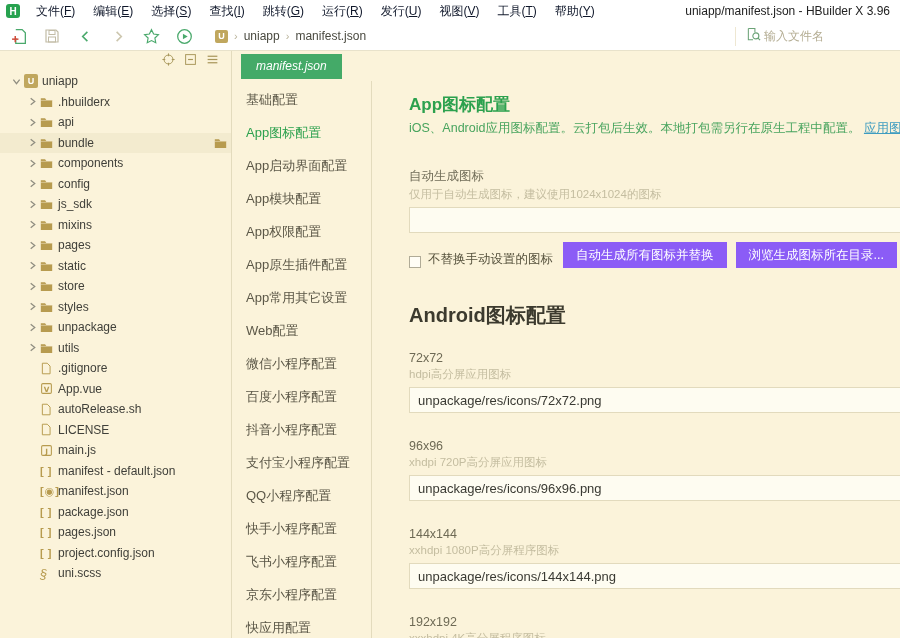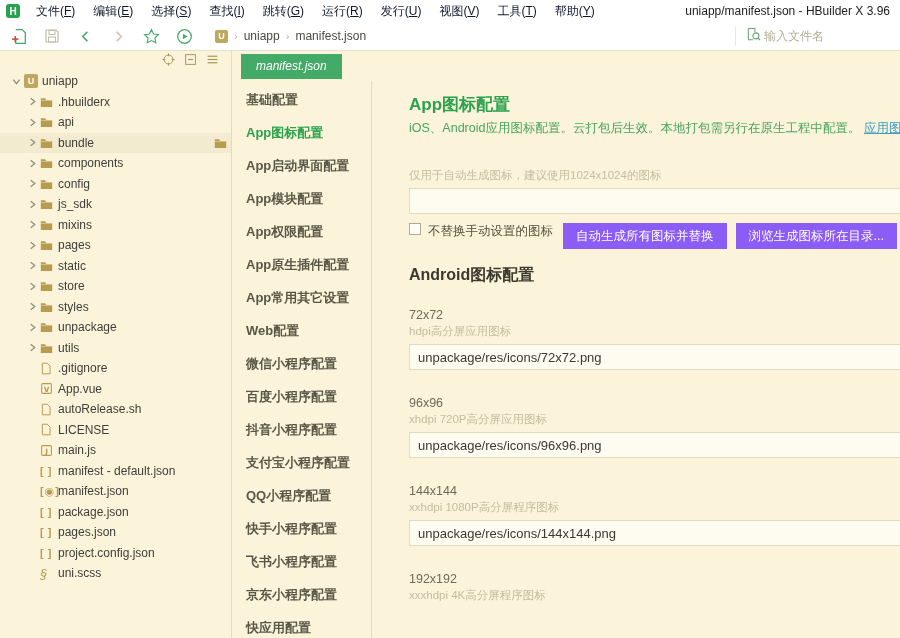--- a/index.html
+++ b/index.html
@@ -49,39 +49,39 @@
   .glyph-scss { color:#b79b4f; font-size:13px; font-style:italic; }
 
   
   .editor { flex:1; display:flex; flex-direction:column; min-width:0; }
   .tabbar { height:30px; display:flex; align-items:flex-start; padding-left:9px; padding-top:3px; flex-shrink:0; }
   .tab-active { background:#44aa68; color:#fff; font-style:italic; font-size:12px; padding:5px 15px 6px 15px; }
   .editor-body { flex:1; display:flex; min-height:0; }
 
   
   .confignav { width:140px; flex-shrink:0; border-right:1px solid #e3dbbd; padding-top:2px; }
-  .nav-item { height:33px; display:flex; align-items:center; padding-left:14px; font-size:13px; font-weight:bold; color:#5b5747; cursor:default; white-space:nowrap; }
+  .nav-item { height:33px; display:flex; align-items:center; padding-left:14px; font-size:13px; font-weight:normal; color:#5b5747; cursor:default; white-space:nowrap; }
   .nav-item.active { color:#2ca14e; }
 
   
   .content { flex:1; min-width:0; overflow:hidden; padding:12px 0 0 37px; }
   .page-title { color:#2ca14e; font-size:17px; font-weight:bold; margin-bottom:4px; }
   .page-desc { font-size:12.5px; color:#48a45e; white-space:nowrap; overflow:hidden; }
   .page-desc a { color:#3e9cc0; text-decoration:underline; cursor:pointer; }
   .field-label { font-size:12.5px; color:#706c58; margin-bottom:2px; }
   .field-hint { font-size:11.5px; color:#c4bda0; margin-bottom:5px; white-space:nowrap; }
   .field-input { display:block; width:540px; height:26px; background:#fefcf1; border:1px solid #e2dabd; font-size:13px;
                  color:#3a3a33; padding:0 8px; outline:none; font-family:inherit; }
   .auto-group { margin-top:31px; }
-  .check-row { margin-top:9px; display:flex; align-items:flex-start; }
+  .check-row { margin-top:9px; display:flex; align-items:flex-end; }
   .checkbox { width:12px; height:12px; background:#fffdf5; border:1px solid #b0ab97; margin-right:7px; flex-shrink:0; }
   .check-label { font-size:12.5px; color:#55513c; margin-right:10px; white-space:nowrap; }
   .btn { background:#8b5cf6; color:#fff; border:none; font-size:12.5px; height:26px; padding:0 13px; margin-right:9px;
          cursor:pointer; white-space:nowrap; font-family:inherit; }
-  .section-title { margin-top:16px; font-size:16px; font-weight:bold; color:#3c3a2e; }
+  .section-title { margin-top:34px; font-size:20px; font-weight:bold; color:#3c3a2e; }
   .icon-group { margin-top:22px; margin-bottom:26px; }
   .icon-group .field-label { font-size:12.5px; color:#6e6a55; }
 </style>
 </head>
 <body>
 
 <div class="window">
 
   <div class="titlebar">
     <div class="app-logo">H</div>
@@ -498,20 +498,21 @@
           </div>
 
         <div class="content">
           <div class="page-title">App图标配置</div>
           <div class="page-desc">
             <span>iOS、Android应用图标配置。云打包后生效。本地打包需另行在原生工程中配置。</span>
             <a>应用图标配置注意事</a>
           </div>
 
           <div class="auto-group">
+            <div class="field-label">自动生成图标</div>
             <div class="field-hint">仅用于自动生成图标，建议使用1024x1024的图标</div>
             <input class="field-input" value="" style="">
           </div>
 
           <div class="check-row">
             <span class="checkbox"></span>
             <span class="check-label">不替换手动设置的图标</span>
             <button class="btn">自动生成所有图标并替换</button>
             <button class="btn">浏览生成图标所在目录...</button>
           </div>

